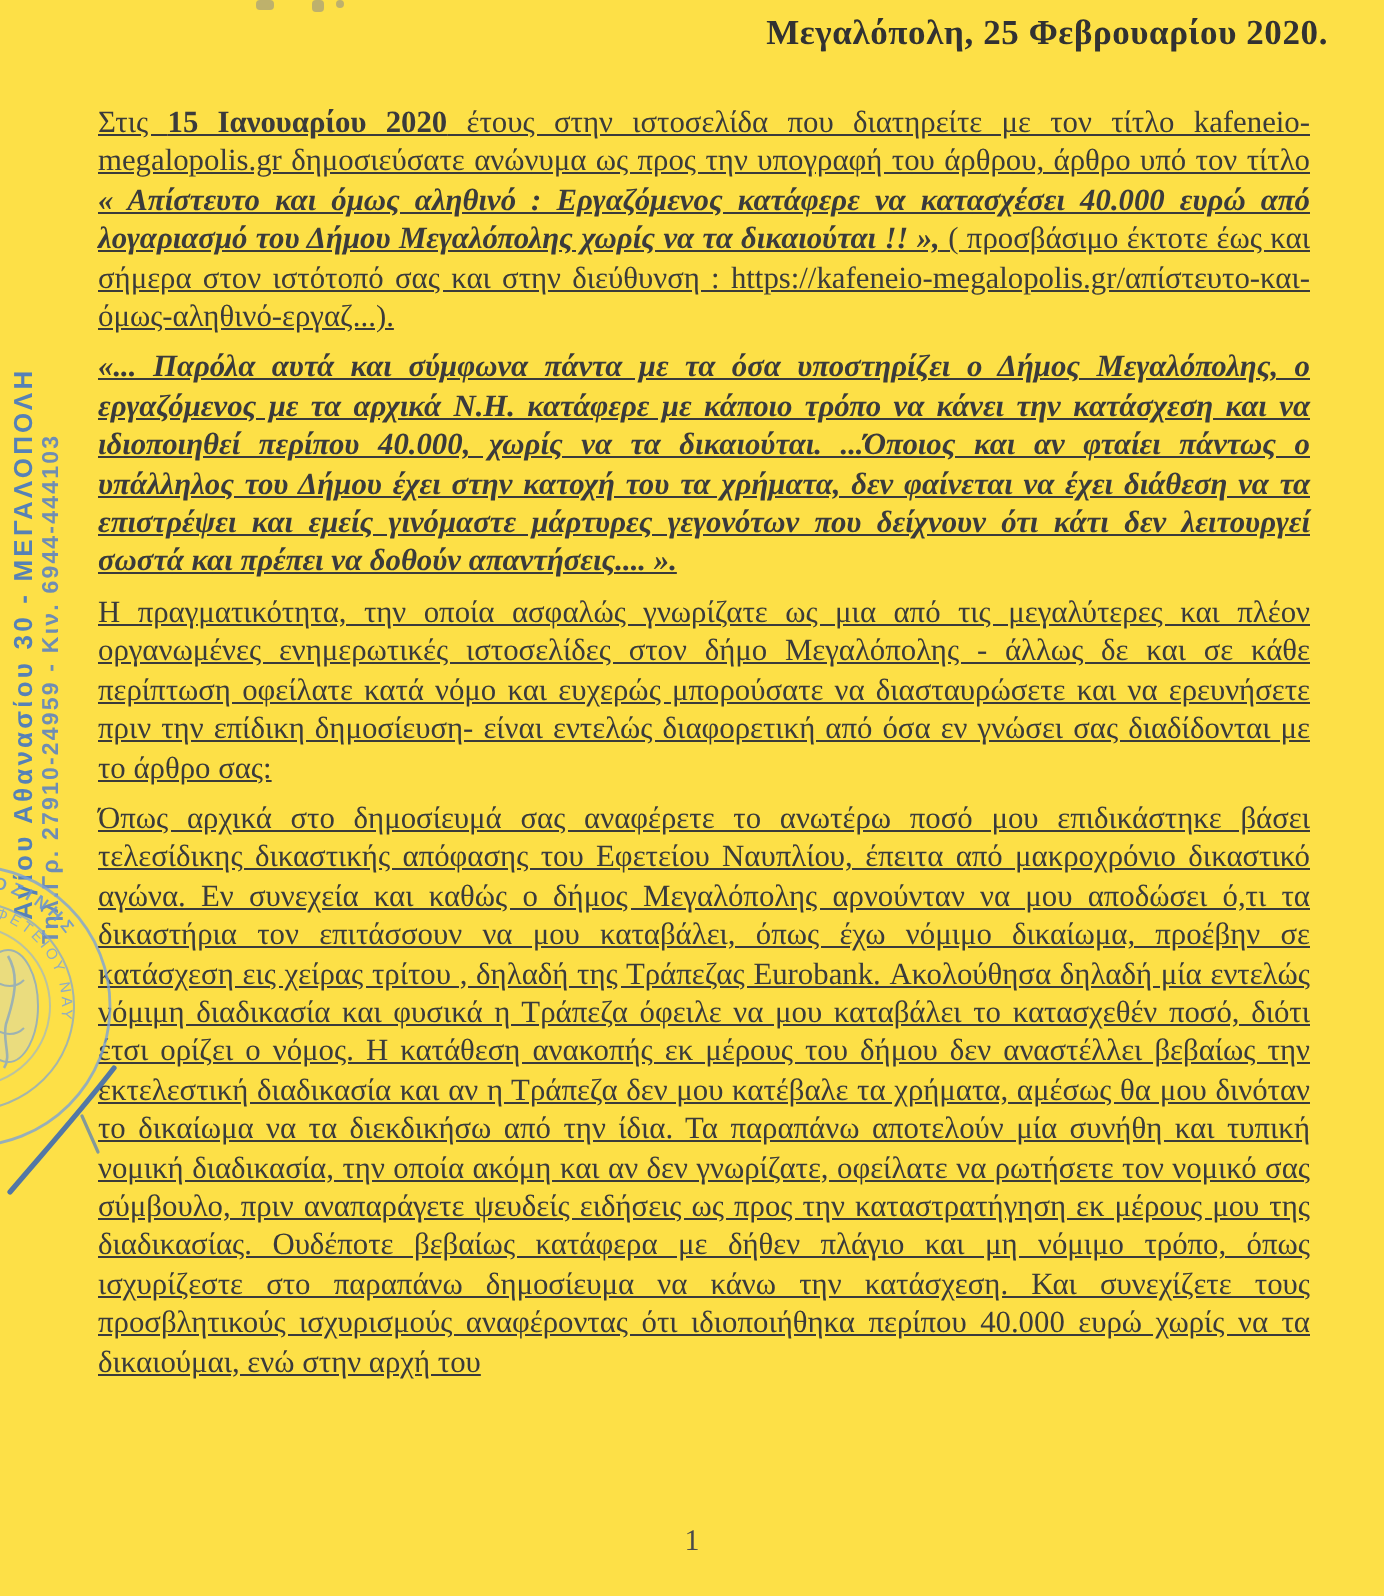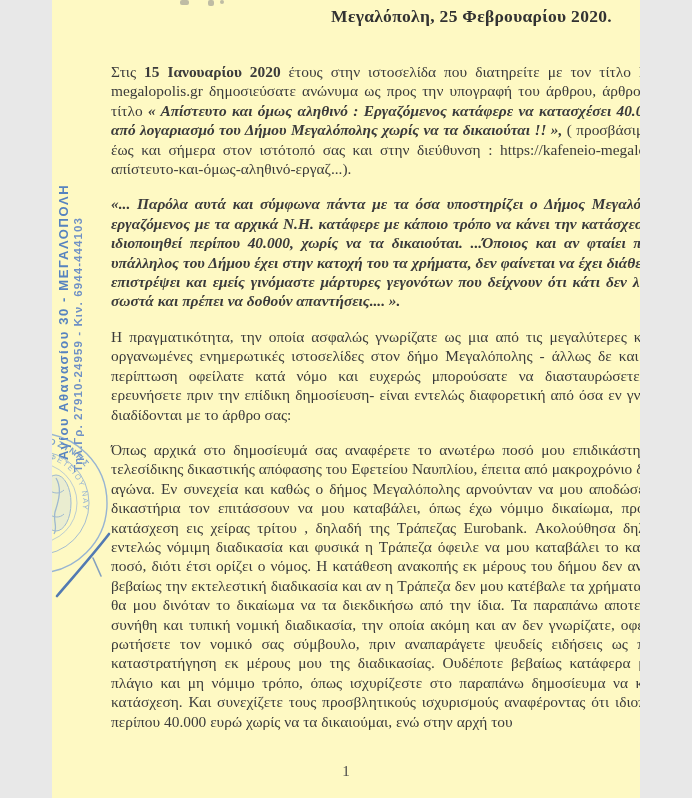--- a/index.html
+++ b/index.html
@@ -1,21 +1,21 @@
 <!DOCTYPE html>
 <html lang="el"><head>
 <meta charset="utf-8">
 <style>
   html, body { margin: 0; padding: 0; background: #e8e8e8; }
   .page {
     position: relative;
-    width: 588px;
+    width: 692px;
     height: 798px;
     margin: 0 auto;
-    background: #fef9c3;
+    background: #fde047;
     overflow: hidden;
     font-family: "Liberation Serif", "DejaVu Serif", serif;
     color: #3b3b3b;
   }
 
   
   .artifact { position: absolute; background: #8a8a8a; opacity: .55; border-radius: 2px; }
   .artifact.a1 { left: 128px; top: 0; width: 9px;  height: 5px; }
   .artifact.a2 { left: 156px; top: 0; width: 6px;  height: 6px; }
   .artifact.a3 { left: 168px; top: 0; width: 4px;  height: 4px; }
@@ -34,21 +34,21 @@
   .body-text {
     position: absolute;
     left: 43px;
     top: 46px;
     width: 618px;
     font-size: 15.4px;
     line-height: 19.4px;
     text-align: justify;
     color: #3b3b3b;
   }
-  .body-text p { margin: 16px; }
+  .body-text p { margin: 6px; text-decoration: underline; }
   .b  { font-weight: bold; }
   .bi { font-weight: bold; font-style: italic; }
 
   .page-number {
     position: absolute;
     left: 0;
     top: 763px;
     width: 100%;
     text-align: center;
     font-size: 15px;

